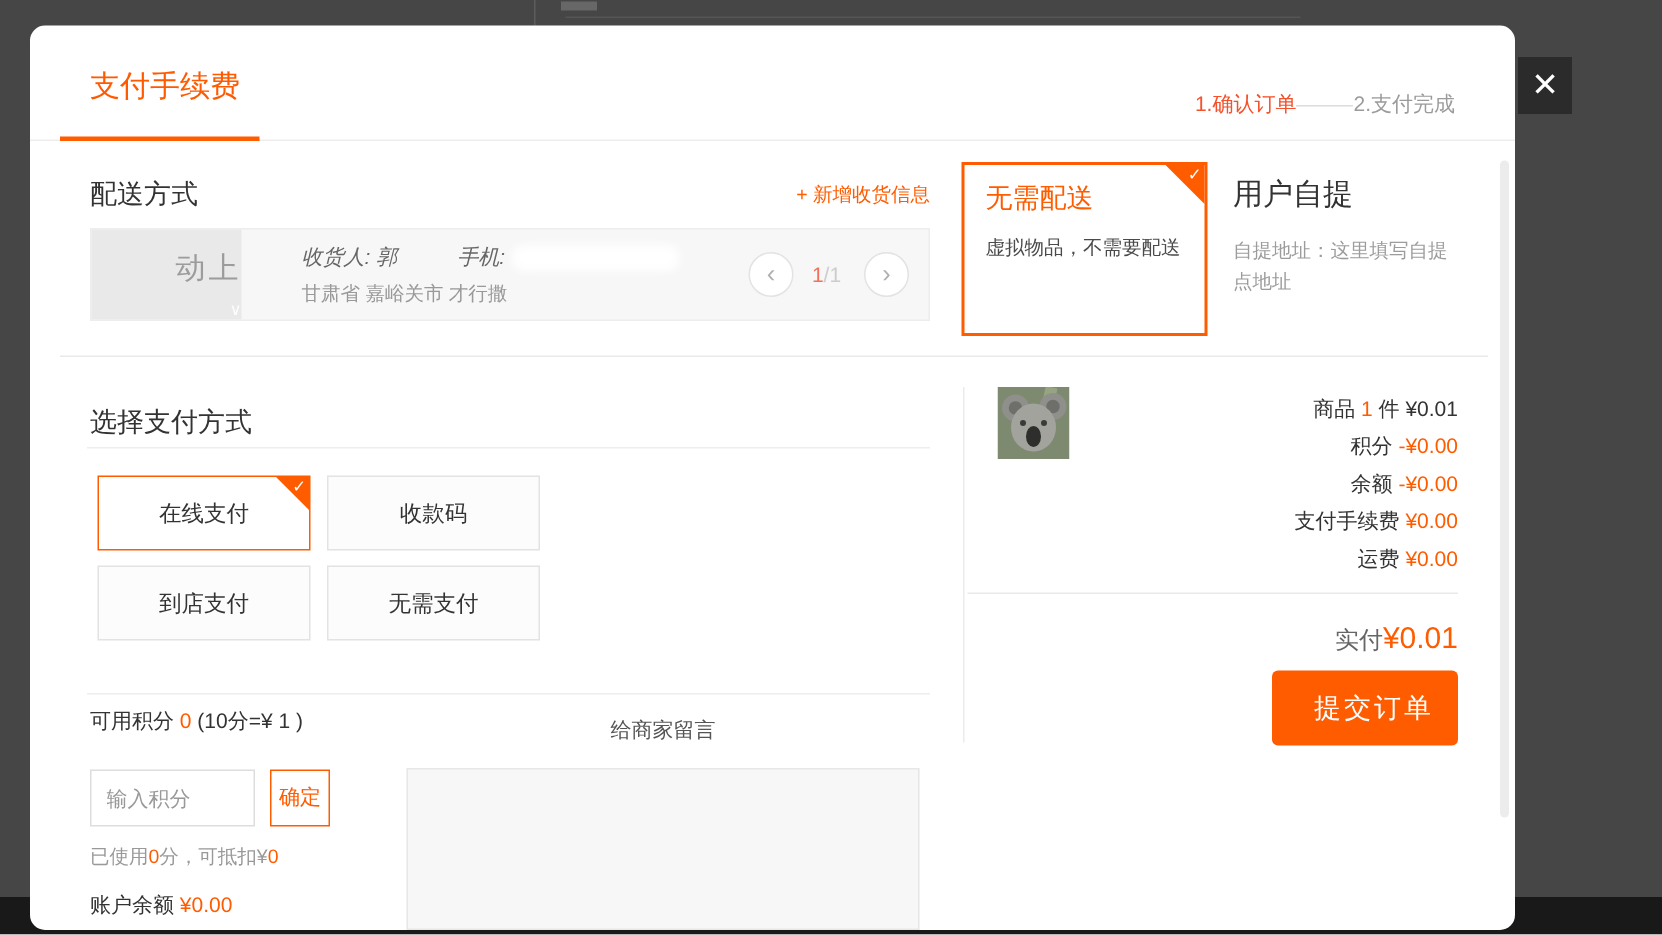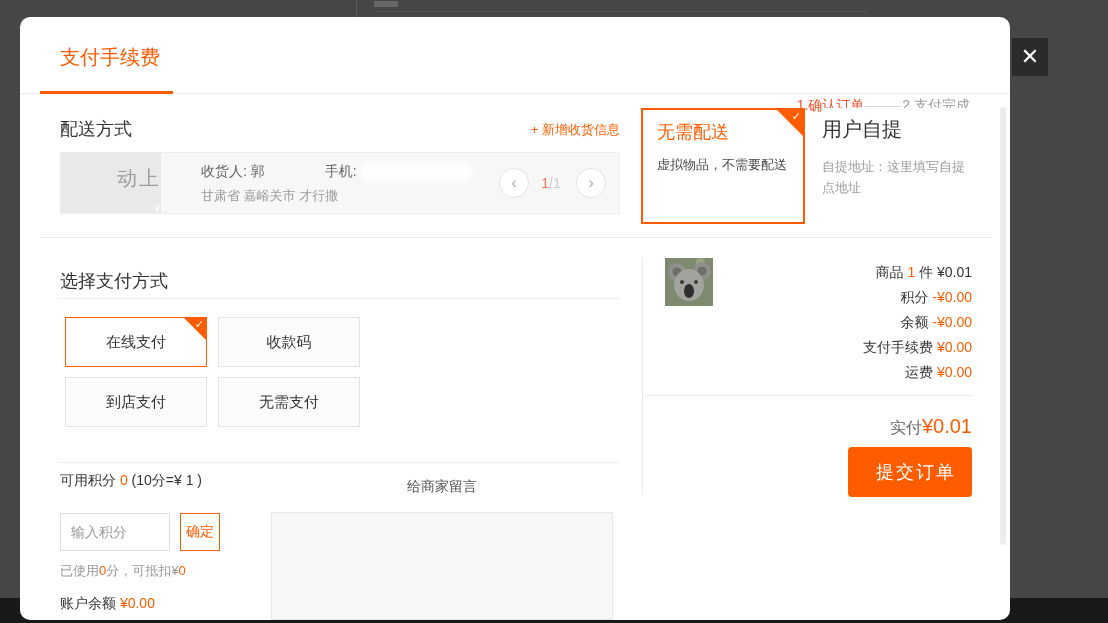--- a/index.html
+++ b/index.html
@@ -12,36 +12,36 @@
   .bg-vline { left:356px; top:0; width:1px; height:17px; background:#5c5c5c; }
   .bg-hline { left:377px; top:11px; width:490px; height:1px; background:#555; }
   .bg-glyph { left:374px; top:1px; width:24px; height:6px; background:#6f6f6f; opacity:.8; }
 
   
   .modal { left:20px; top:17px; width:990px; height:603px; background:#fff; border-radius:10px; overflow:hidden; }
   .close-btn { left:1012px; top:38px; width:36px; height:38px; background:#2b2b2b; color:#fff;
                display:flex; align-items:center; justify-content:center; font-size:22px; font-weight:300; cursor:pointer; }
 
   .modal-title { left:40px; top:27px; font-size:20px; color:#ff5a00; }
-  .steps { top:44px; right:40px; display:flex; align-items:center; font-size:14px;margin-top:36px; }
+  .steps { top:44px; right:40px; display:flex; align-items:center; font-size:14px; }
   .step-active { color:#f4512c; }
   .step-line { width:38px; height:1px; background:#dcdcdc; }
   .step-next { color:#9b9b9b; }
   .header-rule { left:0; top:76px; width:990px; height:1px; background:#ededed; }
   .title-underline { left:20px; top:74px; width:133px; height:3px; background:#ff5c00; }
 
   .section-label { font-size:18px; color:#333; }
   .add-link { top:104px; right:390px; font-size:13px; color:#ff5c00; cursor:pointer; }
 
   .addr-card { left:40px; top:135px; width:560px; height:62px; background:#f7f7f7; border:1px solid #ededed; }
   .addr-tag { left:0; top:0; width:100px; height:60px; background:#e9e9e9; text-align:right; }
   .addr-tag-text { margin-top:12px; font-size:20px; color:#9c9c9c; letter-spacing:2px; }
   .addr-tag-caret { position:absolute; left:0; right:0; bottom:0px; color:#fdfdfd; font-size:11px; line-height:11px; }
-  .addr-line1 { left:140px; top:10px; display:flex; align-items:center; font-size:14px; color:#666; }
-  .addr-phone-label { margin-left:60px; }
+  .addr-line1 { left:140px; top:10px; display:flex; align-items:center; font-size:14px; color:#666;font-style:italic; }
+  .addr-phone-label { margin-left:40px; }
   .phone-blur { width:112px; height:18px; margin-left:4px; background:rgba(255,255,255,.92); border-radius:8px; filter:blur(3px); }
   .addr-line2 { left:140px; top:34px; font-size:13px; color:#999; }
   .pager-btn { top:15px; width:30px; height:30px; border:1px solid #e3e3e3; border-radius:50%; background:#fff;
                display:flex; align-items:center; justify-content:center; color:#b0b0b0; font-size:17px; cursor:pointer; }
   .pager-prev { left:438px; } .pager-next { left:515px; }
   .pager-text { left:470px; top:22px; width:40px; text-align:center; font-size:14px; color:#ccc; }
   .pager-cur { color:#f0705a; }
 
   .ship-card { top:91px; height:116px; background:#fff; cursor:pointer; }
   .ship-selected { left:621px; width:164px; border:2px solid #ff5c00; }

